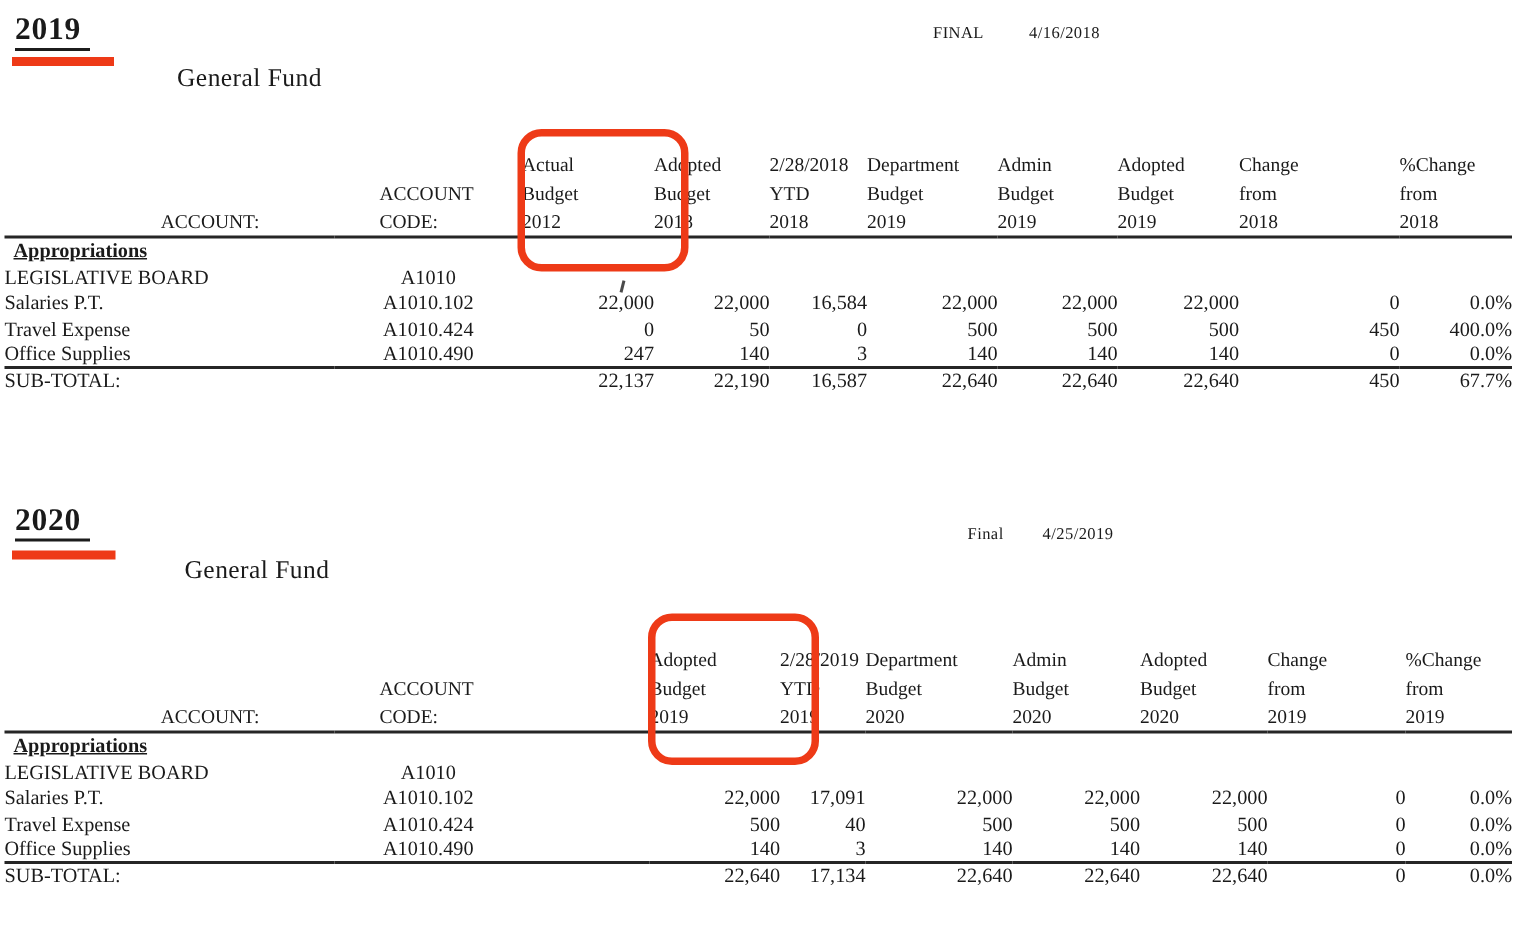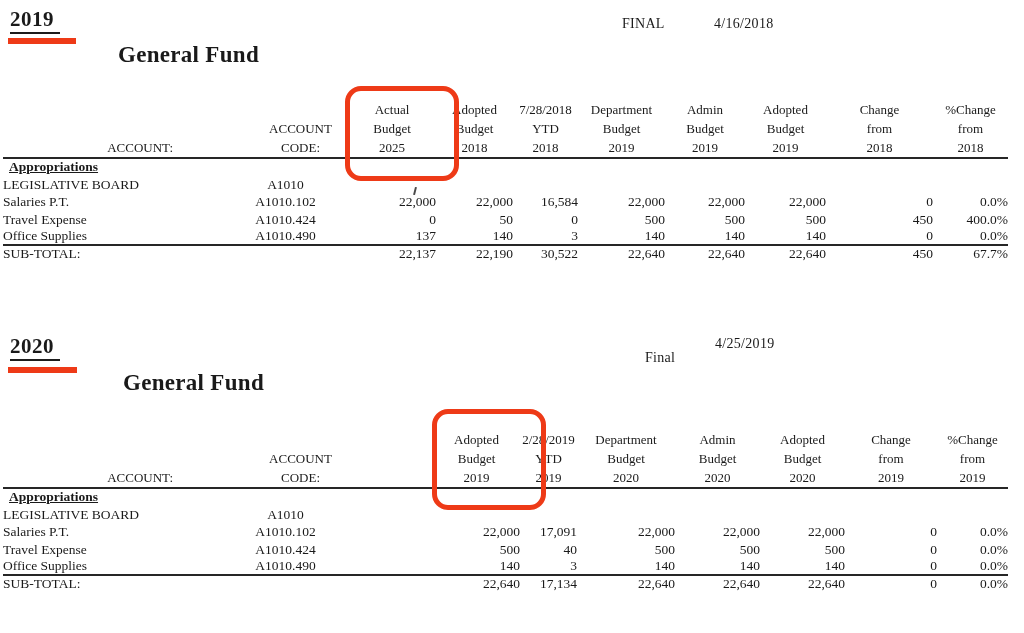--- a/index.html
+++ b/index.html
@@ -20,39 +20,39 @@
     padding:0 6px 1px 0;
     line-height:24px;
     display:inline-block;
   }
   .red-bar {
     position:absolute; height:6px;
     background:#ee3a17;
   }
   .status {
     position:absolute;
-    font-size:14px; letter-spacing:.3px;
+    font-size:11px; letter-spacing:.3px;
   }
   .fund {
     position:absolute;
-    font-size:23px; font-weight:bold; letter-spacing:.3px;
+    font-size:17px; font-weight:normal; letter-spacing:.3px;
   }
 
   .tmount { position:absolute; }
   table.budget-table {
     border-collapse:collapse; table-layout:fixed;
     width:1005px;
     font-size:13px;
   }
   table.budget-table th, table.budget-table td {
     padding:0; font-weight:normal; white-space:nowrap; overflow:visible;
     vertical-align:bottom;
   }
   thead th { border-bottom:2.5px solid #262626; }
-  thead th div { line-height:19px; font-size:13px; text-align:center; }
+  thead th div { line-height:19px; font-size:13px; text-align:left; }
   th.acct-h { text-align:right; }
   th.acct-h div { text-align:right; padding-right:50px; }
   th.code-h div { padding-left:30px; }
 
   tbody tr { height:17.4px; }
   td.acct { text-align:left; padding-left:16px; font-size:13.5px; }
   td.code { text-align:center; padding-left:30px; font-size:13.5px; }
   td.num  { text-align:right; padding-right:3px; font-size:13.5px; }
 
   tr.group-row td { padding-left:6px; }
@@ -73,21 +73,21 @@
 </style>
 </head>
 <body>
 
 <div class="page">
 
   <span class="year" style="left:10px; top:7px;">2019</span>
   <div class="red-bar" style="left: 8px; top: 38px; width: 68px; background: rgb(238, 58, 23);"></div>
 
   <span class="status" style="left:622px; top:16px;">FINAL</span>
-  <span class="status" style="left:714px; top:16px;font-family:Liberation Serif, serif;">4/16/2018</span>
+  <span class="status" style="left:686px; top:16px;font-family:Liberation Serif, serif;">4/16/2018</span>
 
   <span class="fund" style="left:118px; top:42px;">General Fund</span>
 
   <div class="tmount" id="table-mount-0" style="left:3px; top:100px;">
       <table class="budget-table">
         <colgroup>
           <col style="width: 220px;">
           <col style="width: 125px;">
           <col style="width: 88px;">
           <col style="width: 77px;">
@@ -106,29 +106,29 @@
               <div>ACCOUNT:</div>
             </th>
             <th class="code-h">
               <div>&nbsp;</div>
               <div>ACCOUNT</div>
               <div>CODE:</div>
             </th>
             <th class="num-h">
               <div>Actual</div>
               <div>Budget</div>
-              <div>2025</div>
+              <div>2012</div>
             </th>
             <th class="num-h">
               <div>Adopted</div>
               <div>Budget</div>
               <div>2018</div>
             </th>
             <th class="num-h">
-              <div>7/28/2018</div>
+              <div>2/28/2018</div>
               <div>YTD</div>
               <div>2018</div>
             </th>
             <th class="num-h">
               <div>Department</div>
               <div>Budget</div>
               <div>2019</div>
             </th>
             <th class="num-h">
               <div>Admin</div>
@@ -188,54 +188,54 @@
             <td class="num">0</td>
             <td class="num">500</td>
             <td class="num">500</td>
             <td class="num">500</td>
             <td class="num">450</td>
             <td class="num">400.0%</td>
           </tr>
           <tr>
             <td class="acct">Office Supplies</td>
             <td class="code">A1010.490</td>
-            <td class="num">137</td>
+            <td class="num">247</td>
             <td class="num">140</td>
             <td class="num">3</td>
             <td class="num">140</td>
             <td class="num">140</td>
             <td class="num">140</td>
             <td class="num">0</td>
             <td class="num">0.0%</td>
           </tr>
           <tr class="subtotal-row">
             <td class="acct">SUB-TOTAL:</td>
             <td class="code"></td>
             <td class="num">22,137</td>
             <td class="num">22,190</td>
-            <td class="num">30,522</td>
+            <td class="num">16,587</td>
             <td class="num">22,640</td>
             <td class="num">22,640</td>
             <td class="num">22,640</td>
             <td class="num">450</td>
             <td class="num">67.7%</td>
           </tr>
         </tbody>
       </table>
     </div>
 
   <div class="circle" style="left: 345px; top: 86px; width: 104px; height: 85px; border-color: rgb(238, 58, 23);"></div>
 
   <div class="cursor-mark" style="left:414px; top:187px;"></div>
 
   <span class="year" style="left:10px; top:334px;">2020</span>
   <div class="red-bar" style="left: 8px; top: 367px; width: 69px; background: rgb(238, 58, 23);"></div>
 
   <span class="status" style="left:645px; top:350px;">Final</span>
-  <span class="status" style="left:695px; top:336px;margin-left:20px;">4/25/2019</span>
+  <span class="status" style="left:695px; top:350px;">4/25/2019</span>
 
   <span class="fund" style="left:123px; top:370px;">General Fund</span>
 
   <div class="tmount" id="table-mount-1" style="left:3px; top:430px;">
       <table class="budget-table">
         <colgroup>
           <col style="width: 220px;">
           <col style="width: 125px;">
           <col style="width: 85px;">
           <col style="width: 87px;">

